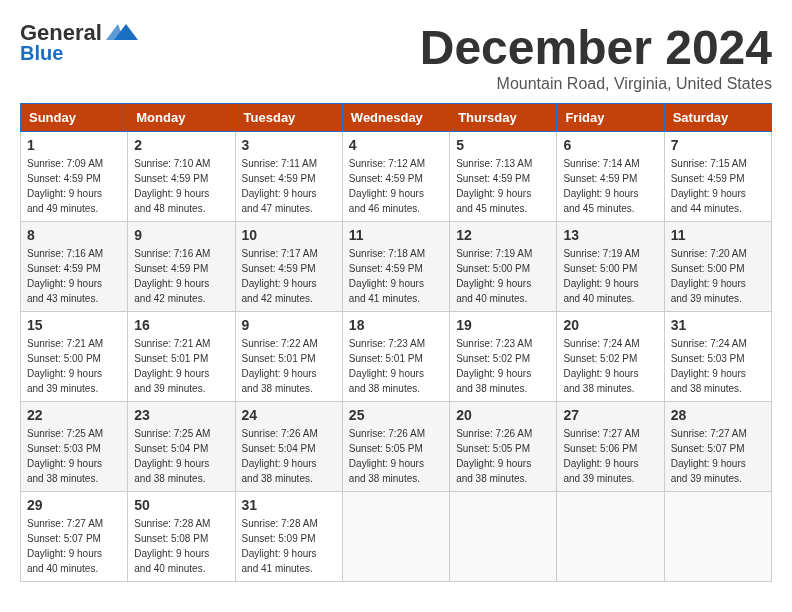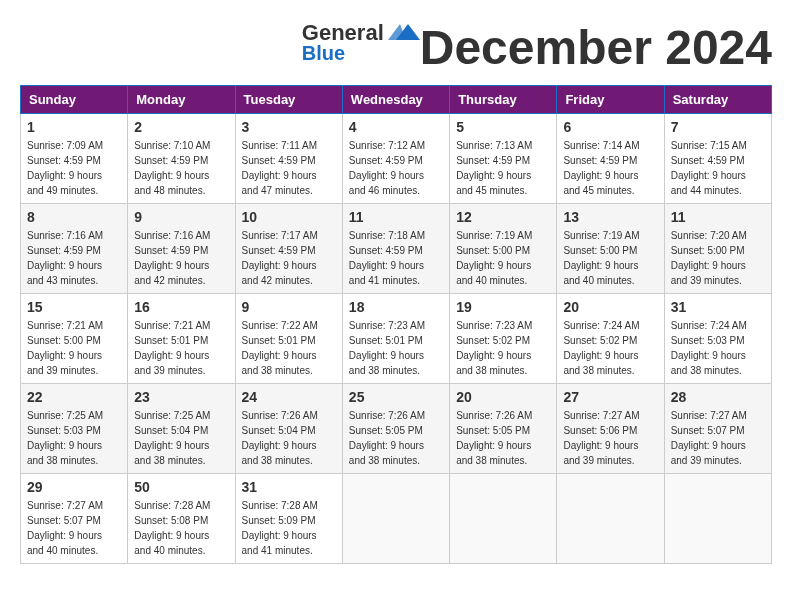--- a/index.html
+++ b/index.html
@@ -5,21 +5,21 @@
     * { box-sizing: border-box; margin: 0; padding: 0; }
     body {
       font-family: Arial, sans-serif;
       background: #fff;
       width: 792px;
       min-height: 612px;
       padding: 20px;
     }
     .header-area {
       display: flex;
-      justify-content: flex-end;
+      justify-content: space-between;
       align-items: flex-start;
       margin-bottom: 10px;
     }
     .logo {
       display: flex;
       flex-direction: column;
       align-items: flex-start;
     }
     .logo-row {
       display: flex;
@@ -37,21 +37,21 @@
     .location-title {
       font-size: 16px;
       color: #555;
     }
     .calendar {
       width: 100%;
       border-collapse: collapse;
       font-size: 11px;
     }
     .calendar th {
-      background-color: #701a75;
+      background-color: #c2410c;
       color: #fff;
       text-align: left;
       padding: 6px 8px;
       font-size: 13px;
       font-weight: bold;
       border: 1px solid #1a6fc4;
     }
     .calendar td {
       border: 1px solid #ccc;
       vertical-align: top;
@@ -88,20 +88,21 @@
       <span style="font-size:22px;font-weight:bold;color:#333;">General</span>
       <svg width="32" height="22" viewBox="0 0 32 22">
         <polygon points="8,18 20,2 32,18" fill="#1a6fc4"></polygon>
         <polygon points="0,18 12,2 18,18" fill="#1a6fc4" opacity="0.7"></polygon>
       </svg>
     </div>
     <span style="font-size:20px;font-weight:bold;color:#1a6fc4;margin-top:-4px;">Blue</span>
   </div>
   <div class="title-area">
     <div class="month-title">December 2024</div>
+    <div class="location-title">Mountain Road, Virginia, United States</div>
   </div>
 </div>
 
 <table class="calendar">
   <thead>
     <tr id="header-row">
         <th>Sunday</th>
         <th>Monday</th>
         <th>Tuesday</th>
         <th>Wednesday</th>

